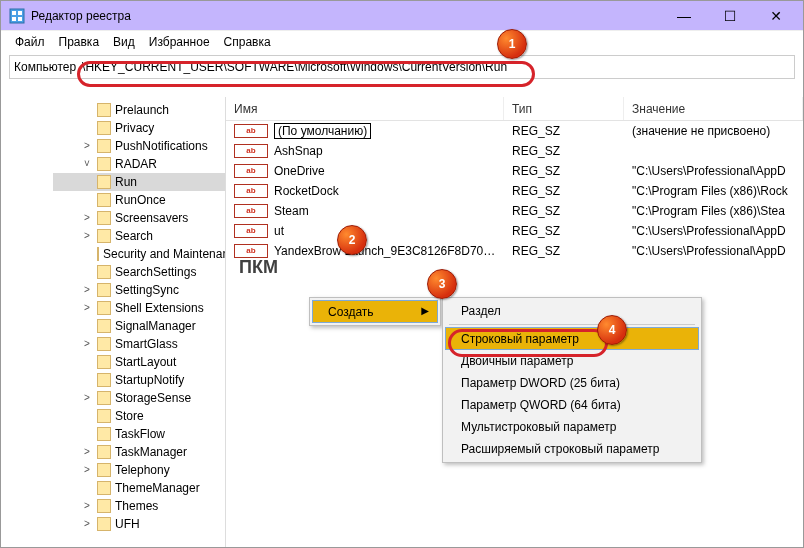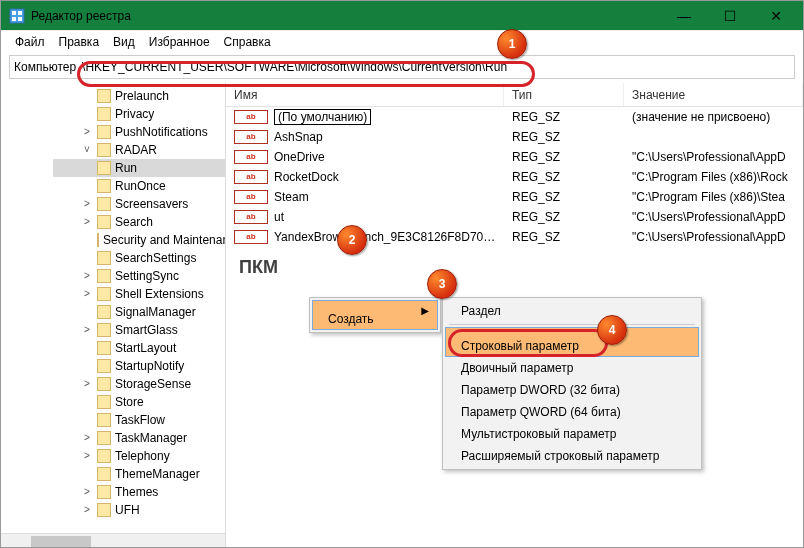--- a/index.html
+++ b/index.html
@@ -1,27 +1,27 @@
 <!DOCTYPE html>
 <html><head>
 <meta charset="utf-8">
 <style>
 * { margin: 0; padding: 0; box-sizing: border-box; font-family: "Segoe UI", Tahoma, sans-serif; font-size: 12px; }
 body { background: #fff; width: 804px; height: 548px; overflow: hidden; border: 1px solid #999; position: relative; }
 
-.titlebar { height: 30px; display: flex; align-items: center; padding: 0 8px; background: #15803d; border-bottom: 1px solid #eee; }
+.titlebar { height: 30px; display: flex; align-items: center; padding: 0 8px; background: #c4b5fd; border-bottom: 1px solid #eee; }
 .titlebar .app-icon { width: 16px; height: 16px; margin-right: 6px; }
 .titlebar .title { flex: 1; }
 .titlebar .win-btns { display: flex; gap: 16px; padding-right: 4px; }
 .titlebar .win-btns span { width: 30px; text-align: center; cursor: default; font-size: 14px; }
 
 .menubar { height: 22px; display: flex; align-items: center; gap: 2px; padding: 0 8px; }
 .menubar .mi { padding: 2px 6px; cursor: default; }
 
-.addrbar { display: flex; align-items: center; height: 24px; border: 1px solid #ccc; margin: 2px 8px 4px 8px; }
+.addrbar { display: flex; align-items: center; height: 24px; border: 1px solid #ccc; margin: 2px 8px 18px 8px; }
 .addrbar span.label { padding: 0 4px; }
 .addrbar .path { flex: 1; padding: 0 2px; }
 
 .content { display: flex; height: calc(100% - 80px); }
 .tree { width: 225px; border-right: 1px solid #ddd; overflow: hidden; white-space: nowrap; position: relative; padding-left: 52px; padding-top: 4px; }
 .tree .node { display: flex; align-items: center; height: 18px; padding-left: 44px; position: relative; }
 .tree .fold-icon { width: 14px; height: 14px; background: #ffe9a6; border: 1px solid #d6b46b; margin-right: 4px; }
 .tree .fold-icon.open { background: #ffe9a6; }
 .tree .node.sel { background: #d9d9d9; }
 .tree .chev { position: absolute; left: 28px; width: 12px; text-align: center; color: #555; line-height: 14px; font-size: 10px; }
@@ -38,21 +38,21 @@
 .row .cell { padding: 0 8px; overflow: hidden; white-space: nowrap; text-overflow: ellipsis; }
 .row .cell-name { width: 278px; display: flex; align-items: center; gap: 6px; }
 .row .cell-type { width: 120px; }
 .row .cell-value { flex: 1; }
 .reg-icon { width: 34px; height: 14px; background: #fff; border: 1px solid #b03020; color: #d03020; font-size: 8px; font-weight: bold; line-height: 12px; text-align: center; }
 .default-box { border: 1px solid #000; padding: 0 3px; line-height: 14px; }
 
 
 .ctx { position: absolute; background: #f2f2f2; border: 1px solid #bfbfbf; box-shadow: 2px 2px 4px rgba(0,0,0,0.25); padding: 2px; }
 .ctx .item { padding: 4px 32px 4px 16px; white-space: nowrap; cursor: default; position: relative; }
-.ctx .item.hi { background: #fdba74; border: 1px solid #7da9d8; padding: 11px 31px 3px 15px; }
+.ctx .item.hi { background: #eab308; border: 1px solid #7da9d8; padding: 4px 31px 3px 15px; }
 .ctx .item .arrow { position: absolute; right: 8px; top: 4px; font-size: 10px; }
 
 
 .hl { position: absolute; border: 3px solid #d6232a; border-radius: 16px; pointer-events: none; }
 .badge { position: absolute; width: 30px; height: 30px; border-radius: 50%; background: radial-gradient(circle at 30% 30%, #ff8a2e, #d62f0e 70%); color: #fff; font-weight: bold; display: flex; align-items: center; justify-content: center; border: 1px solid #9c1b05; box-shadow: 1px 1px 2px rgba(0,0,0,0.4); }
 .pkm { position: absolute; color: #404040; font-weight: bold; font-size: 18px; font-family: Arial, sans-serif; }
 </style>
 </head>
 <body>
 
@@ -270,21 +270,21 @@
     <span>Создать</span>
     <span class="arrow">▶</span>
   </div>
 </div>
 
 <div class="ctx" style="left:441px; top:296px; width:260px;">
   <div class="item"><span>Раздел</span></div>
   <div style="border-top:1px solid #ccc; margin:2px 4px;"></div>
   <div class="item hi"><span>Строковый параметр</span></div>
   <div class="item"><span>Двоичный параметр</span></div>
-  <div class="item"><span>Параметр DWORD (32 бита)</span></div>
+  <div class="item"><span>Параметр DWORD (25 бита)</span></div>
   <div class="item"><span>Параметр QWORD (64 бита)</span></div>
   <div class="item"><span>Мультистроковый параметр</span></div>
   <div class="item"><span>Расширяемый строковый параметр</span></div>
 </div>
 
 <div class="hl" style="left:76px; top:60px; width:458px; height:26px;"></div>
 <div class="badge" style="left:496px; top:28px;">1</div>
 <div class="pkm" style="left:238px; top:256px;">ПКМ</div>
 <div class="badge" style="left:336px; top:224px;">2</div>
 <div class="badge" style="left:426px; top:268px;">3</div>

